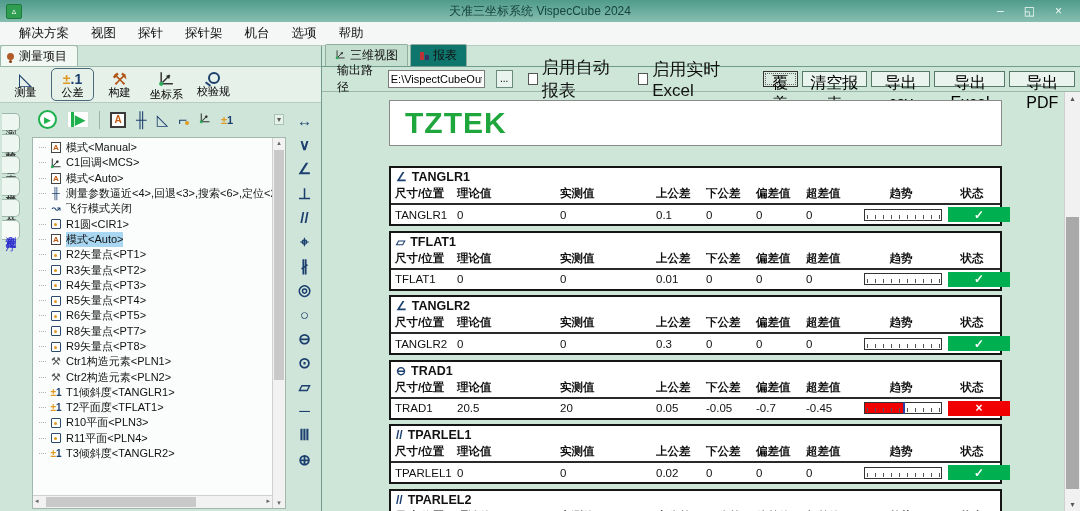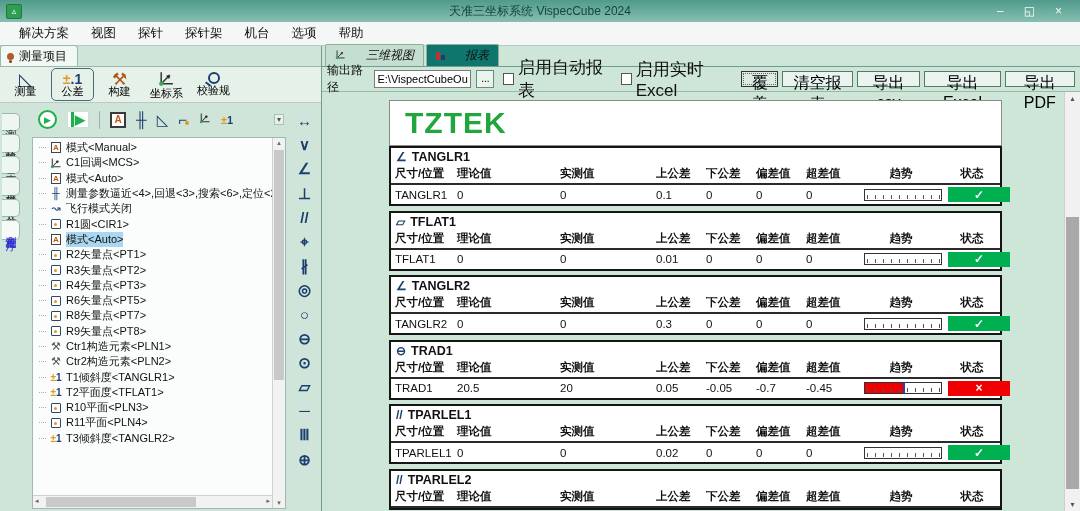--- a/index.html
+++ b/index.html
@@ -34,21 +34,21 @@
   .lp-tab { background:#f2f8f4; border:1px solid #9cb8ab; border-bottom:none;
     border-radius:3px 3px 0 0; padding:2px 10px 2px 6px; display:flex; gap:5px;
     align-items:center; font-size:12px; }
   .pin { width:7px; height:7px; border-radius:50%; background:#b25a28;
     box-shadow:0 5px 0 -2px #8a3f16; }
   .lp-ribbon { height:37px; background:#e6f1ea; border-top:1px solid #9cb8ab;
     border-bottom:1px solid #b7cbc0; display:flex; gap:4px; padding:1px 2px 1px 4px; }
   .ribbon-btn { width:43px; display:flex; flex-direction:column; align-items:center;
     justify-content:center; font-size:11px; gap:0; background:none; border:1px solid transparent; }
   .ribbon-btn.active { border:1px solid #4a6a7a; border-radius:5px; }
-  .ribbon-btn .lbl { line-height:11px;font-family:Liberation Mono, monospace; }
+  .ribbon-btn .lbl { line-height:11px; }
   .lp-body { flex:1; display:flex; min-height:0; }
 
   .side-tabs { width:30px; display:flex; flex-direction:column; gap:3px;
     padding-top:10px; align-items:flex-start; }
   .side-tab { writing-mode:vertical-rl; text-orientation:upright;
     background:#eef6f1; border:1px solid #9cb8ab; border-left:none;
     border-radius:0 5px 5px 0; padding:7px 1px; font-size:11px; margin-left:2px;
     letter-spacing:1px; color:#333; }
   .side-tab.active { color:#2a2ace; background:#f6fbf8; }
 
@@ -117,47 +117,47 @@
 
   
   .tolstrip { width:33px; display:flex; flex-direction:column; align-items:center;
     padding-top:10px; gap:9.2px; }
   .tolstrip span { color:#1b3f6e; font-size:15px; line-height:15px; font-weight:bold; }
 
   
   .rpanel { flex:1; display:flex; flex-direction:column; background:#cde6d8; min-width:0; }
   .rp-tabs { height:21px; display:flex; align-items:flex-end; padding-left:3px;
     border-bottom:1px solid #6f9c8c; }
-  .rtab { display:flex; align-items:center; gap:20px; padding:2px 9px;
+  .rtab { display:flex; align-items:center; gap:4px; padding:2px 9px;
     border:1px solid #8fae9f; border-bottom:none; border-radius:2px 2px 0 0;
-    margin-right:2px; font-size:12px; background:#c4ded0;font-style:italic; }
+    margin-right:2px; font-size:12px; background:#c4ded0; }
   .rtab.active { background:#0f766e; }
   .rpt { display:inline-flex; gap:1px; align-items:flex-end; }
   .rpt i { width:4px; height:8px; background:#b33; display:inline-block; }
   .rpt i:last-child { height:5px; background:#336; }
-  .rp-toolbar { height:25px; display:flex; align-items:center; gap:5px;
-    padding:0 3px 0 5px; border-bottom:1px solid #9bb8aa; }
+  .rp-toolbar { height:25px; display:flex; align-items:center; gap:11px;
+    padding:0 3px 0 15px; border-bottom:1px solid #9bb8aa; }
   .pathlabel { font-size:12px; }
   .pathinput { width:97px; height:18px; border:1px solid #7a7a7a; background:#fff;
     font-size:11px; font-family:"Liberation Sans", sans-serif; padding:0 2px; }
   .browse-btn { width:20px; height:18px; border:1px solid #6a8a7c; background:#e9f4ee;
     font-size:10px; line-height:10px; }
   .cbgrp { display:flex; align-items:center; gap:4px; font-size:17px; }
   .cb { width:12px; height:12px; border:1px solid #555; background:#fff; display:inline-block; }
   .rspacer { flex:1; }
   .ex-btn { height:16px; border:1px solid #56796a; background:#e9f4ee; font-size:16px;
     padding:1px 7px; font-family:"Liberation Sans", sans-serif; }
   .ex-btn.pressed { border:1px solid #333; outline:1px dotted #666; outline-offset:-3px;
     background:#dcebe2; padding:1px 4px; }
 
   
   .rp-body { flex:1; position:relative; overflow:hidden; }
   .report-col { position:absolute; left:67px; top:8px; width:613px; }
   .logo-box { height:46px; background:#fff; border:1px solid #8a8a8a;
-    margin-bottom:0; display:flex; align-items:center; padding-left:15px; }
+    margin-bottom:20px; display:flex; align-items:center; padding-left:15px; }
   .logo-text { font-size:30px; font-weight:900; color:#1fa63c; letter-spacing:1px;
     font-family:"Liberation Sans", sans-serif; }
   .tblock { border:2px solid #151515; background:#fff; margin-bottom:4.5px; }
   .ttitle { height:18px; display:flex; align-items:center; gap:5px; padding-left:5px;
     font-weight:bold; font-size:12.5px; }
   .ttitle .tic { color:#1b3f6e; font-weight:bold; font-style:normal; font-size:12px; }
   .trow { display:grid; grid-template-columns:62px 103px 96px 50px 50px 50px 56px 86px 1fr;
     align-items:center; }
   .thead { font-weight:bold; font-size:11.5px; border-bottom:2px solid #2a2a2a;
     padding-bottom:2px; }
@@ -336,20 +336,26 @@
                 <div class="tree-row">
                   <span class="tree-ic">
                     <span class="pbox"></span>
                   </span>
                   <span class="tree-lbl">R4矢量点&lt;PT3&gt;</span>
                 </div>
                 <div class="tree-row">
                   <span class="tree-ic">
                     <span class="pbox"></span>
                   </span>
+                  <span class="tree-lbl">R5矢量点&lt;PT4&gt;</span>
+                </div>
+                <div class="tree-row">
+                  <span class="tree-ic">
+                    <span class="pbox"></span>
+                  </span>
                   <span class="tree-lbl">R6矢量点&lt;PT5&gt;</span>
                 </div>
                 <div class="tree-row">
                   <span class="tree-ic">
                     <span class="pbox"></span>
                   </span>
                   <span class="tree-lbl">R8矢量点&lt;PT7&gt;</span>
                 </div>
                 <div class="tree-row">
                   <span class="tree-ic">

